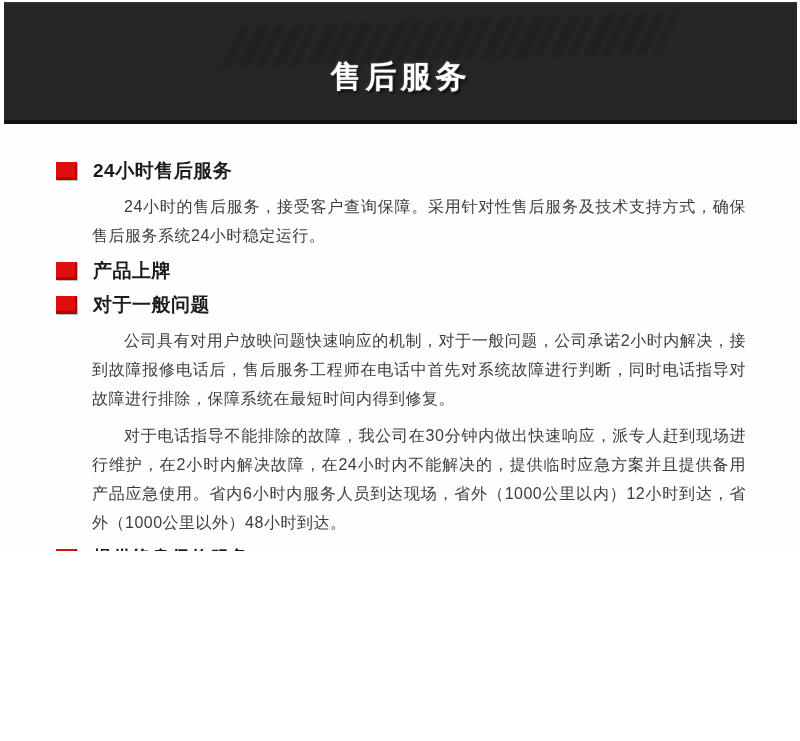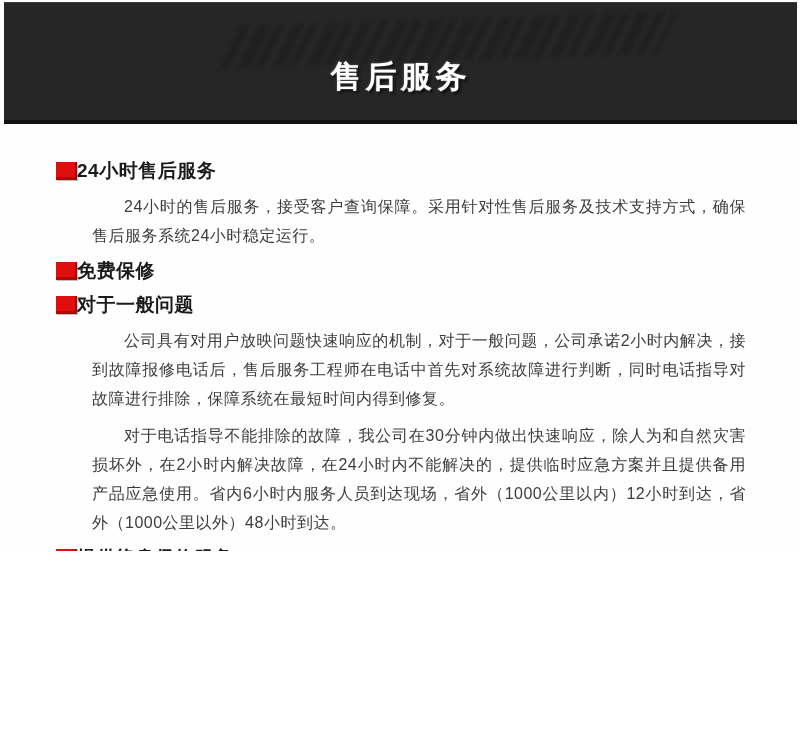--- a/index.html
+++ b/index.html
@@ -57,20 +57,21 @@
   
   .content {
     padding: 34px 54px 0 56px;
   }
   .section {
     margin-bottom: 8px;
   }
   .section-head {
     display: flex;
     align-items: center;
+    gap: 16px;
     margin-bottom: 8px;
   }
   .bullet {
     width: 21px;
     height: 18px;
     background: #e10e0e;
     box-shadow: inset -2px -3px 0 rgba(140,0,0,0.55), 1px 1px 0 rgba(0,0,0,0.25);
     flex: 0 0 auto;
   }
   .section-heading {
@@ -109,32 +110,32 @@
       <span class="section-heading">24小时售后服务</span>
     </div>
     <div class="section-body">
           <p class="para">24小时的售后服务，接受客户查询保障。采用针对性售后服务及技术支持方式，确保售后服务系统24小时稳定运行。</p>
         </div>
   </div>
 
   <div class="section">
     <div class="section-head">
       <span class="bullet"></span>
-      <span class="section-heading">免费保修</span>
+      <span class="section-heading">产品上牌</span>
     </div>
   </div>
 
   <div class="section">
     <div class="section-head">
       <span class="bullet"></span>
       <span class="section-heading">对于一般问题</span>
     </div>
     <div class="section-body">
           <p class="para">公司具有对用户放映问题快速响应的机制，对于一般问题，公司承诺2小时内解决，接到故障报修电话后，售后服务工程师在电话中首先对系统故障进行判断，同时电话指导对故障进行排除，保障系统在最短时间内得到修复。</p>
-          <p class="para">对于电话指导不能排除的故障，我公司在30分钟内做出快速响应，除人为和自然灾害损坏外，在2小时内解决故障，在24小时内不能解决的，提供临时应急方案并且提供备用产品应急使用。省内6小时内服务人员到达现场，省外（1000公里以内）12小时到达，省外（1000公里以外）48小时到达。</p>
+          <p class="para">对于电话指导不能排除的故障，我公司在30分钟内做出快速响应，派专人赶到现场进行维护，在2小时内解决故障，在24小时内不能解决的，提供临时应急方案并且提供备用产品应急使用。省内6小时内服务人员到达现场，省外（1000公里以内）12小时到达，省外（1000公里以外）48小时到达。</p>
         </div>
   </div>
 
   <div class="section">
     <div class="section-head">
       <span class="bullet"></span>
       <span class="section-heading">提供终身保修服务</span>
     </div>
   </div>
 </div>

